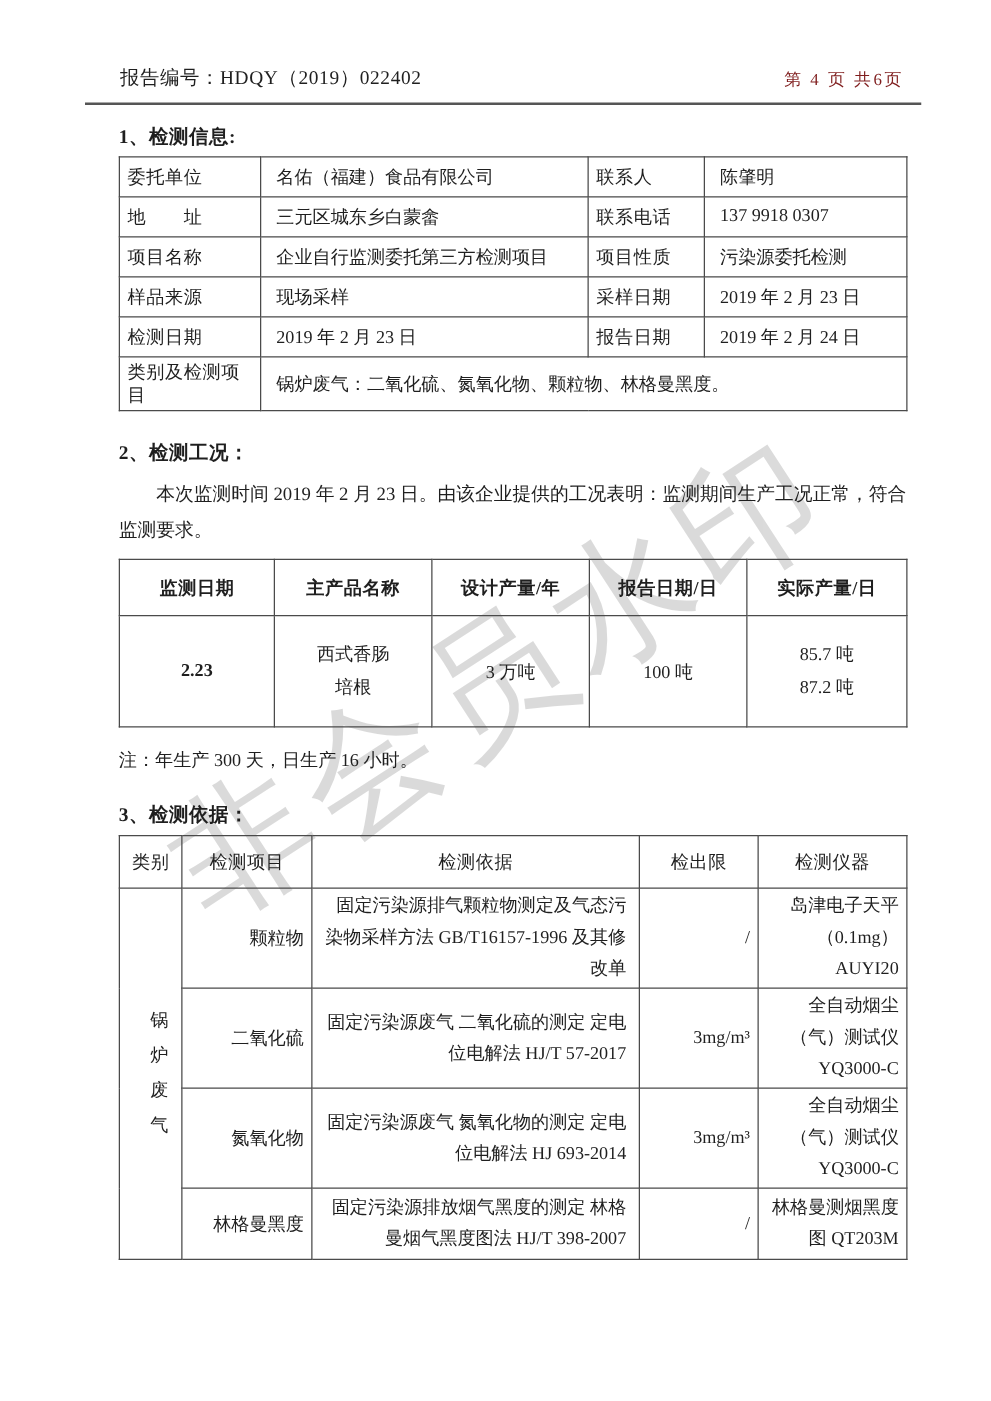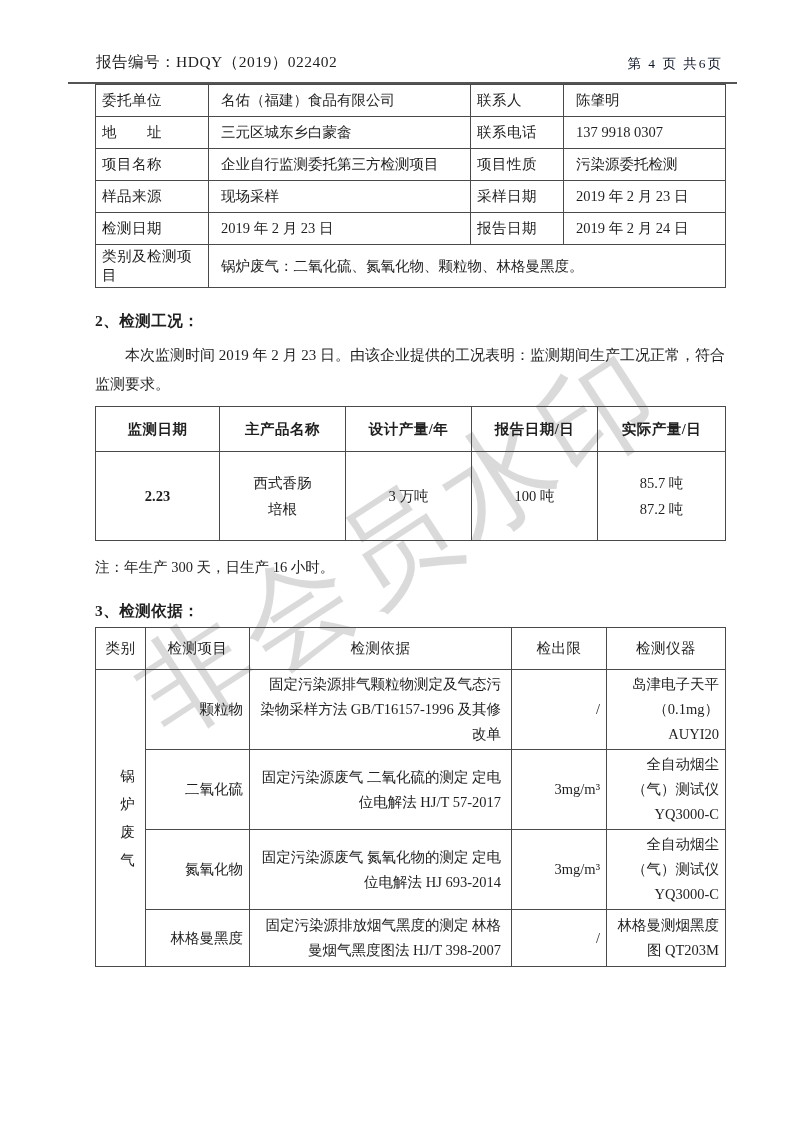--- a/index.html
+++ b/index.html
@@ -29,21 +29,21 @@
 
   .header {
     margin:52px 56px 0 68px;
     padding:0 14px 9px 28px;
     display:flex;
     justify-content:space-between;
     align-items:flex-end;
     border-bottom:2px solid #555555;
   }
   .report-no { font-size:15.5px; letter-spacing:0.5px; }
-  .page-info { font-size:13.5px; color:#0f172a; letter-spacing:2px; }
+  .page-info { font-size:13.5px; color:#7f1d1d; letter-spacing:2px; }
 
   .sec { margin-left:95px; width:630px; }
   .section-title { font-weight:bold; font-size:15.5px; letter-spacing:0.5px; }
   .st1 { margin-top:15px; margin-bottom:5px; }
   .st2 { margin-top:23px; }
   .st3 { margin-top:24px; margin-bottom:5px; }
 
   table { border-collapse:collapse; width:630px; table-layout:fixed; background:transparent; }
   td, th { border:1px solid #4a4a4a; font-size:14.5px; padding:2px 6px; font-weight:normal; vertical-align:middle; }
 
@@ -87,20 +87,21 @@
 
   <div class="watermark">非会员水印</div>
 
   <div class="content">
 
     <div class="header">
       <span class="report-no">报告编号：HDQY（2019）022402</span>
       <span class="page-info">第 4 页 共6页</span>
     </div>
 
+    <div class="sec section-title st1">1、检测信息:</div>
 
     <table class="t1 sec">
       <colgroup>
           <col style="width:113px">
           <col style="width:262px">
           <col style="width:93px">
           <col style="width:162px">
         </colgroup>
       <tbody>
         <tr>

